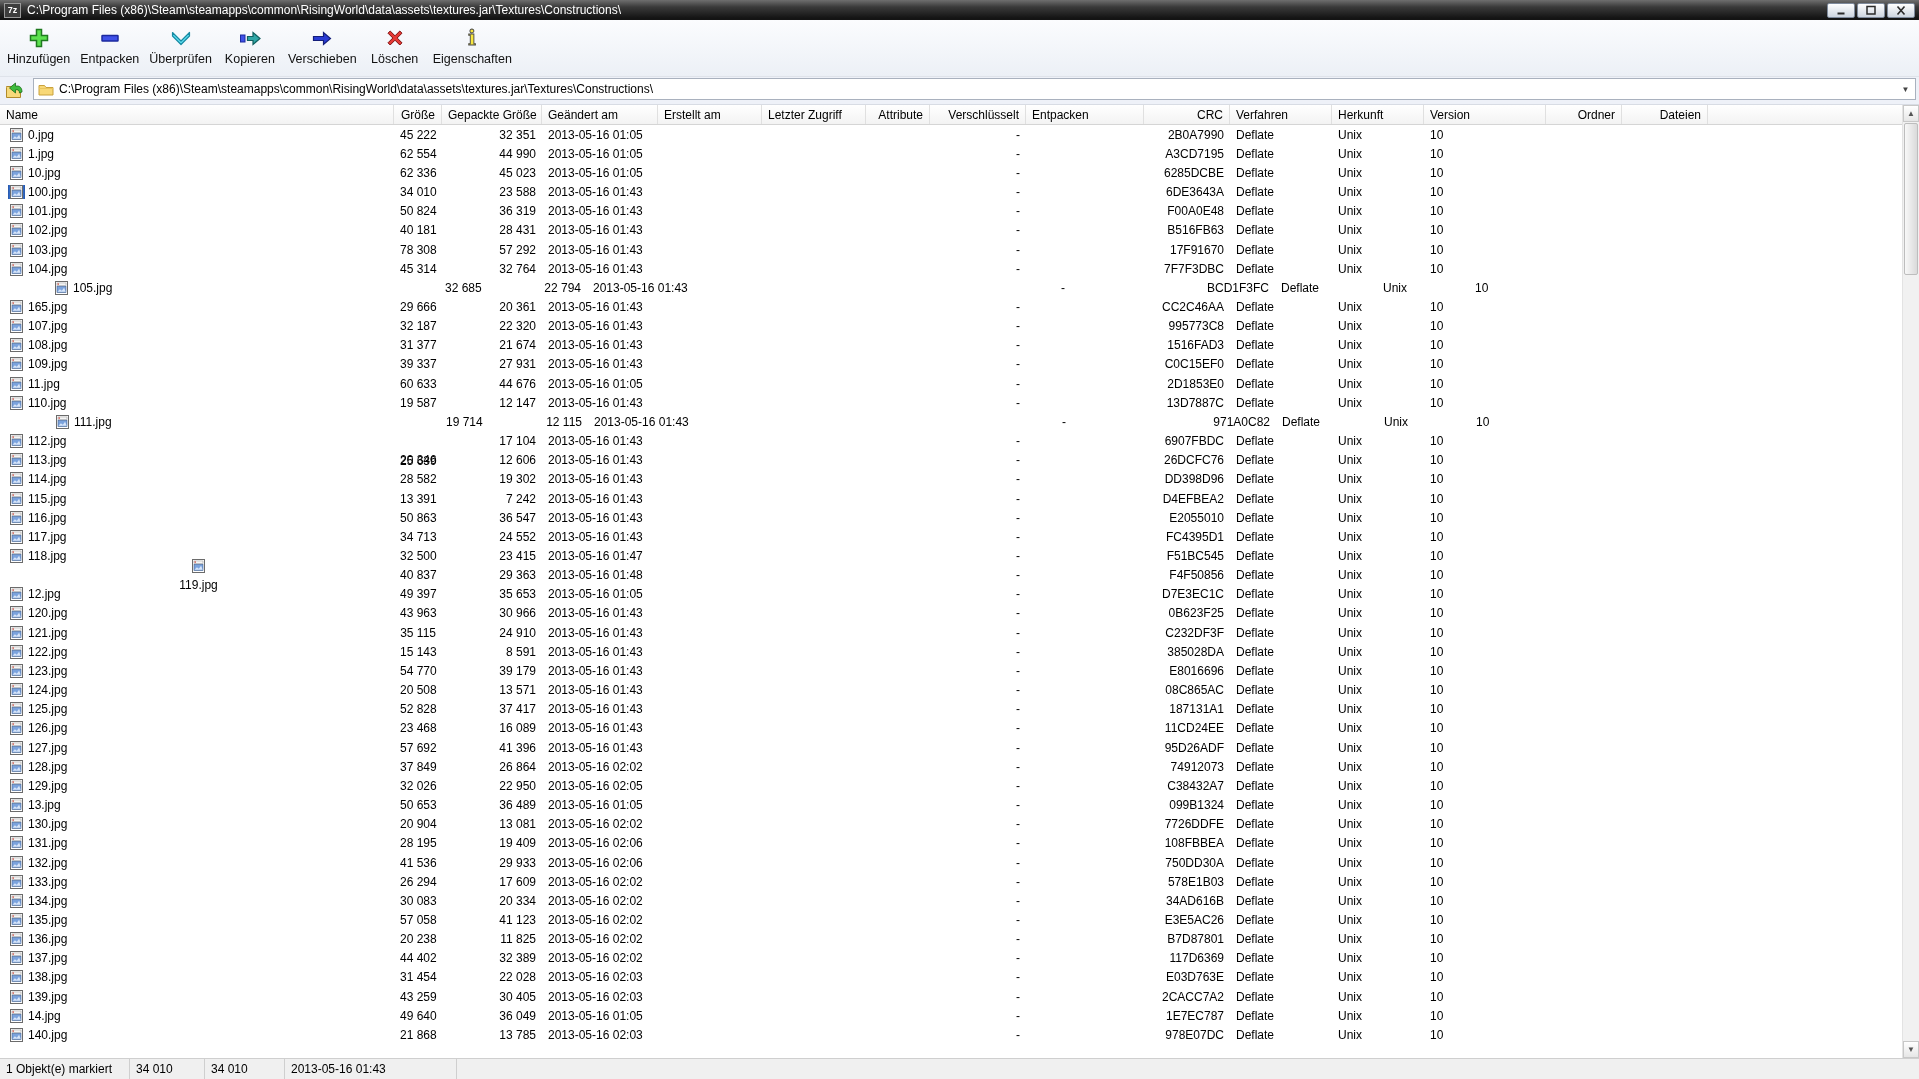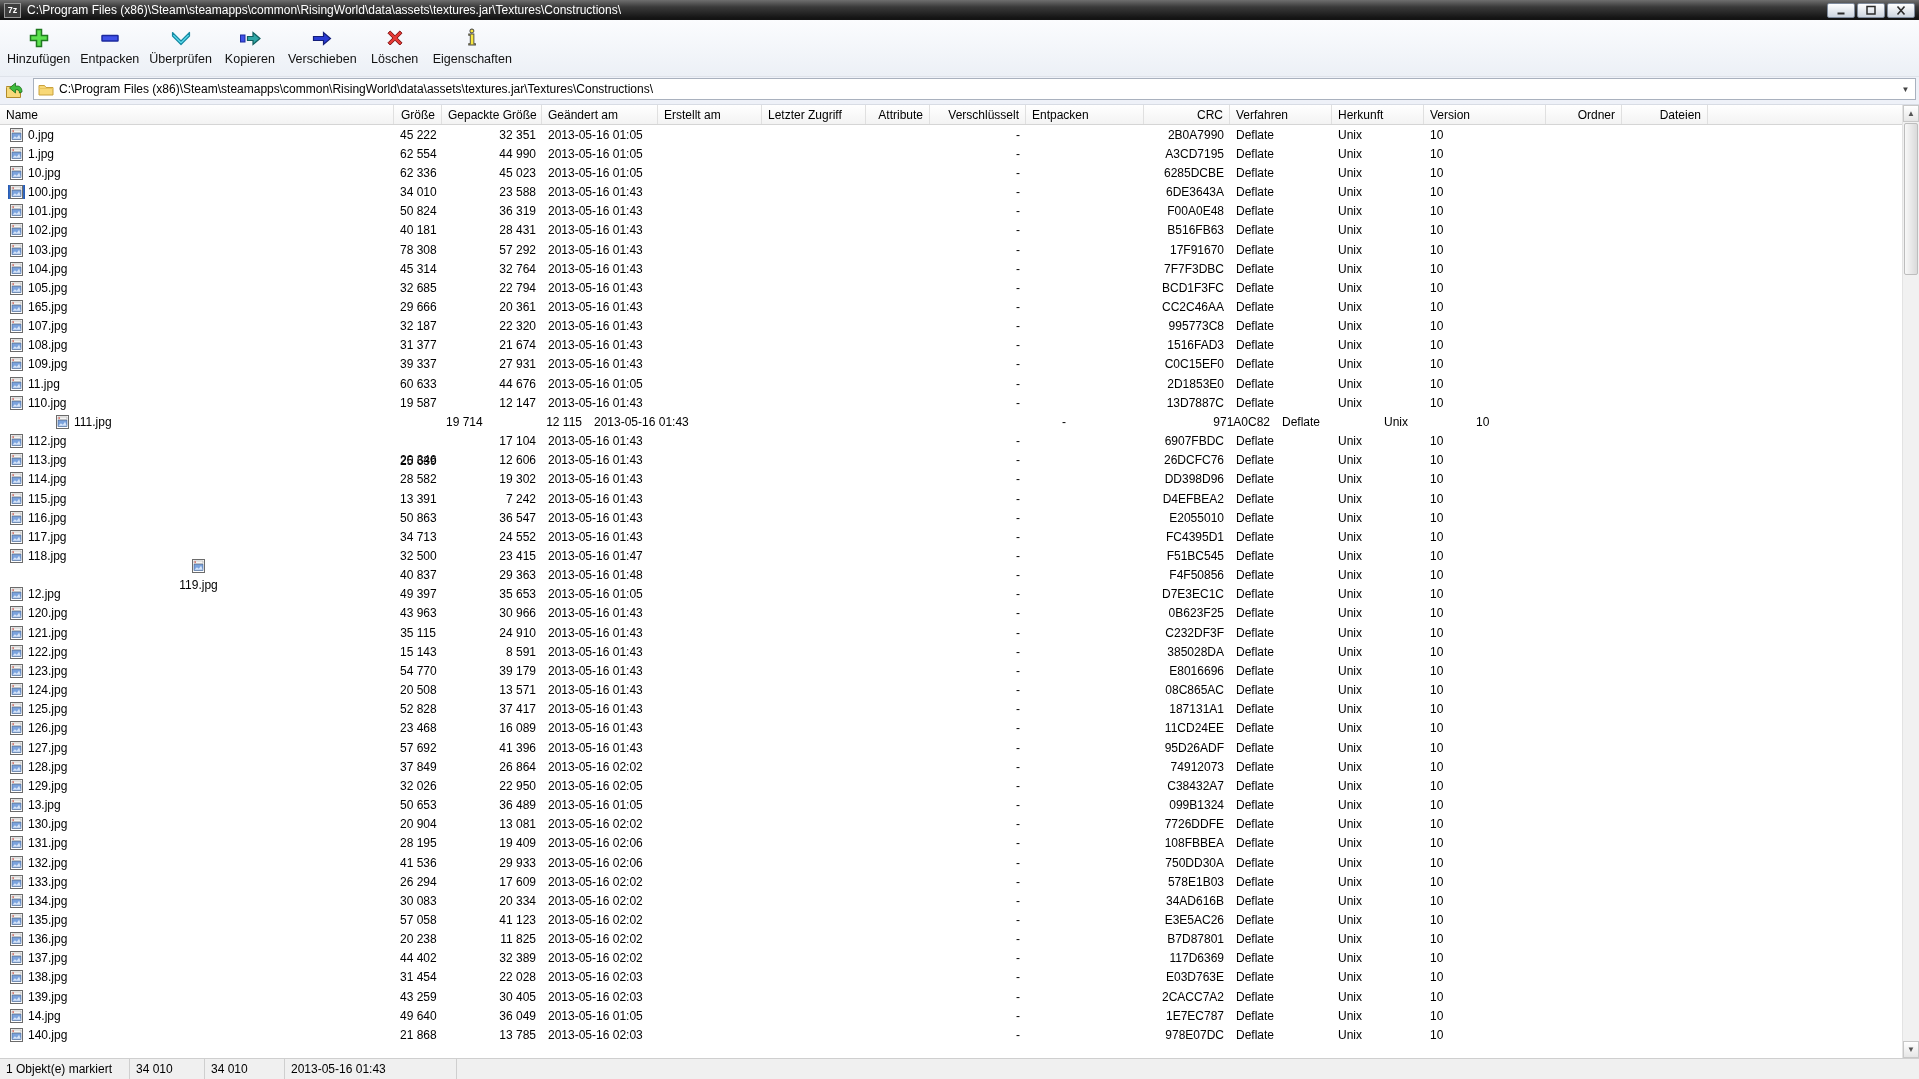--- a/index.html
+++ b/index.html
@@ -397,21 +397,21 @@
             <div class="cell right" style="width: 96px;">-</div>
             <div class="cell" style="width: 118px;"></div>
             <div class="cell right" style="width: 86px;">7F7F3DBC</div>
             <div class="cell" style="width: 102px;">Deflate</div>
             <div class="cell" style="width: 92px;">Unix</div>
             <div class="cell" style="width: 122px;">10</div>
             <div class="cell right" style="width: 76px;"></div>
             <div class="cell right" style="width: 86px;"></div>
           </div>
           <div class="row">
-            <div class="cell name-cell" style="width: 394px;">
+            <div class="cell name-cell" style="width: 394px; margin-left: 45px;">
               <span class="file-icon">
                 <svg width="15" height="14" viewBox="0 0 15 14">
                   <rect x="1.5" y="0.5" width="12" height="13" fill="#fff" stroke="#6b6b6b"></rect>
                   <rect x="3" y="2" width="9" height="2.2" fill="#fff" stroke="#9a9a9a" stroke-width="0.6"></rect>
                   <circle cx="4.2" cy="3.1" r="0.8" fill="#d24a3e"></circle>
                   <rect x="3" y="5.2" width="9" height="6.3" fill="#7ba3dd" stroke="#44628f" stroke-width="0.6"></rect>
                   <path d="M3.5 10.8 l2.4-2.6 1.9 1.5 2.3-3 1.6 4.1 z" fill="#eef5ff" opacity="0.8"></path>
                 </svg>
               </span>
               <span>105.jpg</span>

